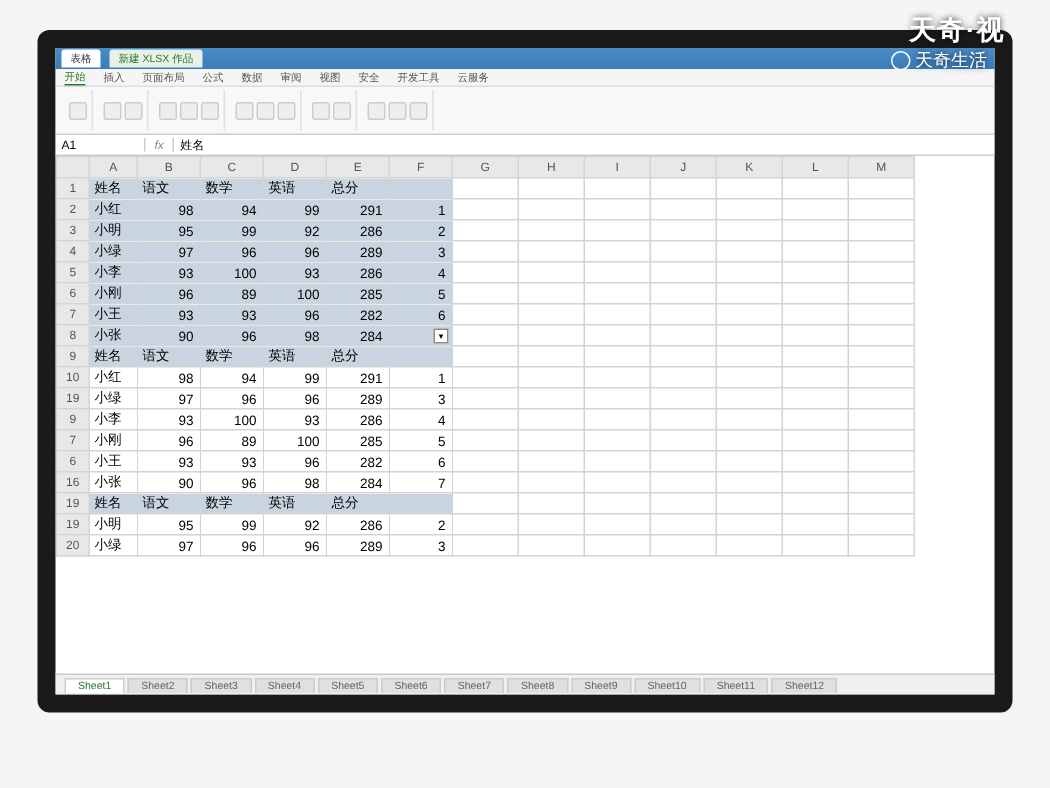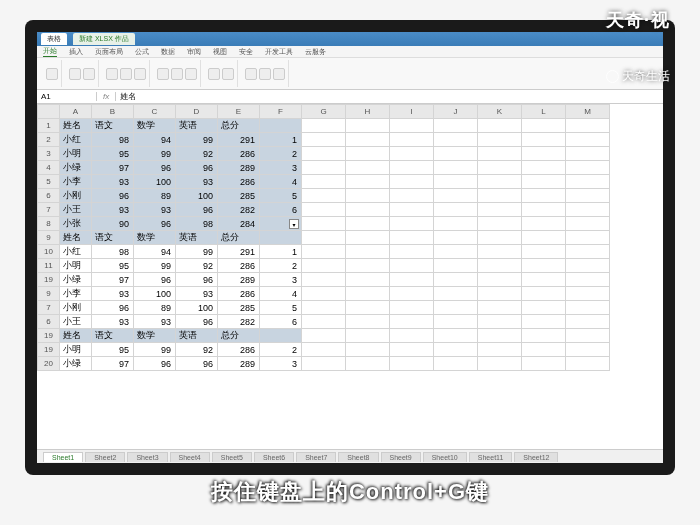--- a/index.html
+++ b/index.html
@@ -1,22 +1,22 @@
 <!DOCTYPE html>
 <html><head>
 <meta charset="utf-8">
 <style>
 * { margin: 0; padding: 0; box-sizing: border-box; }
 body { font-family: "Microsoft YaHei", Arial, sans-serif; background: #e8e8e8; width: 700px; height: 525px; overflow: hidden; position: relative; }
 .monitor { position: absolute; top: 0; left: 0; width: 700px; height: 525px; background: #f5f5f5; }
 .monitor-bezel { position: absolute; top: 20px; left: 25px; right: 25px; bottom: 50px; background: #1a1a1a; border-radius: 8px; padding: 12px; }
 .screen { background: #fff; width: 100%; height: 100%; overflow: hidden; position: relative; font-size: 9px; }
 .watermark { position: absolute; top: 8px; right: 30px; z-index: 100; color: #fff; text-shadow: 0 0 4px rgba(0,0,0,0.8); }
-.watermark-top { font-size: 18px; font-weight: bold; letter-spacing: 1px; }
-.watermark-sub { font-size: 12px; display: flex; align-items: center; gap: 3px; margin-top: 36px; }
+.watermark-top { font-size: 18px; font-weight: bold; letter-spacing: 1px; margin-left: 12px; }
+.watermark-sub { font-size: 12px; display: flex; align-items: center; gap: 3px; }
 .watermark-sub::before { content: ""; display: inline-block; width: 11px; height: 11px; border: 1.5px solid #fff; border-radius: 50%; }
 .titlebar { height: 14px; background: linear-gradient(#4a8cc7, #3a7cb7); display: flex; align-items: center; padding: 0 4px; gap: 6px; font-size: 7px; color: #fff; }
 .titlebar .tab { background: #fff; color: #333; padding: 1px 6px; border-radius: 2px 2px 0 0; }
 .titlebar .tab-active { background: #e8f1e8; color: #2a7a2a; }
 .ribbon-tabs { height: 12px; background: #f5f5f5; border-bottom: 1px solid #ddd; display: flex; align-items: center; padding: 0 6px; gap: 12px; font-size: 7px; color: #555; }
 .ribbon-tabs span { cursor: pointer; }
 .ribbon-tabs .active { color: #2a7a2a; border-bottom: 1.5px solid #2a7a2a; }
 .ribbon { height: 32px; background: #f8f8f8; border-bottom: 1px solid #ccc; display: flex; align-items: center; padding: 2px 6px; gap: 4px; }
 .ribbon-group { display: flex; flex-direction: column; align-items: center; gap: 1px; padding: 0 3px; border-right: 1px solid #e0e0e0; height: 100%; justify-content: center; }
 .ribbon-btn { width: 12px; height: 12px; background: #eee; border: 1px solid #ccc; border-radius: 2px; }
@@ -289,36 +289,20 @@
                 <td class="cell col-F" style="position:relative">1</td>
                 <td class="cell col-G"></td>
                 <td class="cell col-H"></td>
                 <td class="cell col-I"></td>
                 <td class="cell col-J"></td>
                 <td class="cell col-K"></td>
                 <td class="cell col-L"></td>
                 <td class="cell col-M"></td>
               </tr>
               <tr>
-                <td class="row-hdr">11</td>
-                <td class="cell-text col-A" style="position:relative">小明</td>
-                <td class="cell col-B" style="position:relative">95</td>
-                <td class="cell col-C" style="position:relative">99</td>
-                <td class="cell col-D" style="position:relative">92</td>
-                <td class="cell col-E" style="position:relative">286</td>
-                <td class="cell col-F" style="position:relative">2</td>
-                <td class="cell col-G"></td>
-                <td class="cell col-H"></td>
-                <td class="cell col-I"></td>
-                <td class="cell col-J"></td>
-                <td class="cell col-K"></td>
-                <td class="cell col-L"></td>
-                <td class="cell col-M"></td>
-              </tr>
-              <tr>
                 <td class="row-hdr">19</td>
                 <td class="cell-text col-A" style="position:relative">小绿</td>
                 <td class="cell col-B" style="position:relative">97</td>
                 <td class="cell col-C" style="position:relative">96</td>
                 <td class="cell col-D" style="position:relative">96</td>
                 <td class="cell col-E" style="position:relative">289</td>
                 <td class="cell col-F" style="position:relative">3</td>
                 <td class="cell col-G"></td>
                 <td class="cell col-H"></td>
                 <td class="cell col-I"></td>
@@ -360,20 +344,36 @@
                 <td class="cell col-M"></td>
               </tr>
               <tr>
                 <td class="row-hdr">6</td>
                 <td class="cell-text col-A" style="position:relative">小王</td>
                 <td class="cell col-B" style="position:relative">93</td>
                 <td class="cell col-C" style="position:relative">93</td>
                 <td class="cell col-D" style="position:relative">96</td>
                 <td class="cell col-E" style="position:relative">282</td>
                 <td class="cell col-F" style="position:relative">6</td>
+                <td class="cell col-G"></td>
+                <td class="cell col-H"></td>
+                <td class="cell col-I"></td>
+                <td class="cell col-J"></td>
+                <td class="cell col-K"></td>
+                <td class="cell col-L"></td>
+                <td class="cell col-M"></td>
+              </tr>
+              <tr>
+                <td class="row-hdr">16</td>
+                <td class="cell-text col-A" style="position:relative">小张</td>
+                <td class="cell col-B" style="position:relative">90</td>
+                <td class="cell col-C" style="position:relative">96</td>
+                <td class="cell col-D" style="position:relative">98</td>
+                <td class="cell col-E" style="position:relative">284</td>
+                <td class="cell col-F" style="position:relative">7</td>
                 <td class="cell col-G"></td>
                 <td class="cell col-H"></td>
                 <td class="cell col-I"></td>
                 <td class="cell col-J"></td>
                 <td class="cell col-K"></td>
                 <td class="cell col-L"></td>
                 <td class="cell col-M"></td>
               </tr>
               <tr>
                 <td class="row-hdr">19</td>
@@ -437,14 +437,13 @@
           <div class="sheet-tab">Sheet7</div>
           <div class="sheet-tab">Sheet8</div>
           <div class="sheet-tab">Sheet9</div>
           <div class="sheet-tab">Sheet10</div>
           <div class="sheet-tab">Sheet11</div>
           <div class="sheet-tab">Sheet12</div>
         </div>
 
     </div>
   </div>
-  <div class="subtitle">按住键盘上的Control+G键</div>
 </div>
 
 </body></html>

